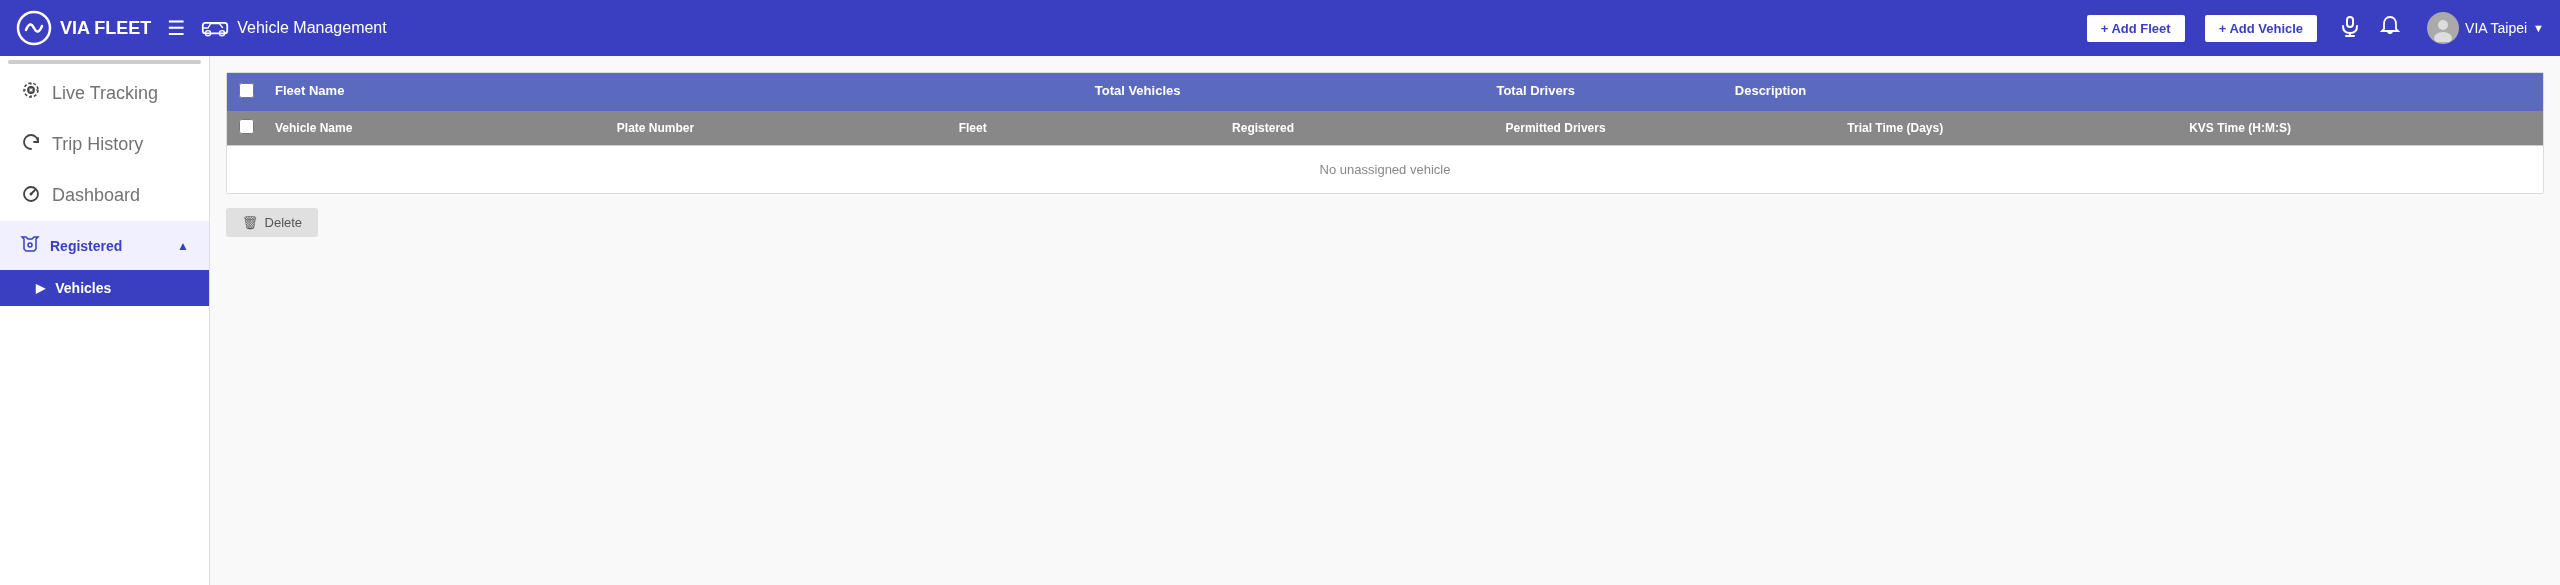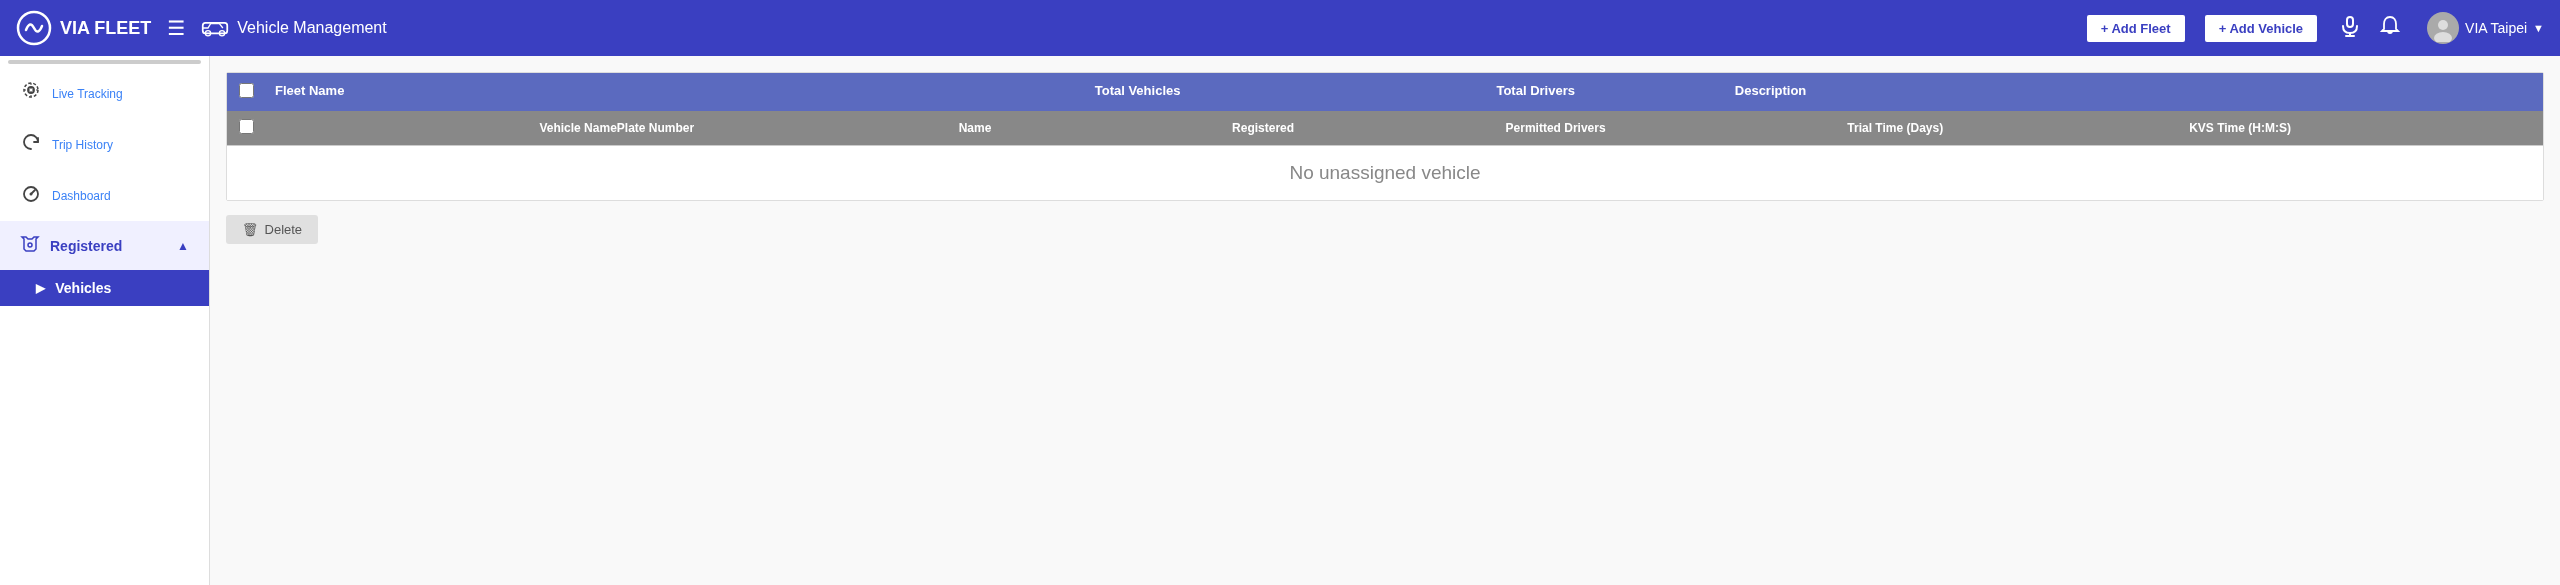--- a/index.html
+++ b/index.html
@@ -37,21 +37,21 @@
       width: 210px; min-width: 210px;
       background: white;
       display: flex; flex-direction: column;
       border-right: 1px solid #ddd;
       overflow-y: auto;
     }
     .sidebar-scrollbar { height: 4px; background: #ccc; margin: 4px 8px; border-radius: 2px; }
     .sidebar-item {
       display: flex; align-items: center; gap: 10px;
       padding: 14px 20px;
-      color: #3b82f6; cursor: pointer; font-size: 12px;
+      color: #737373; cursor: pointer; font-size: 18px;
       transition: background 0.15s;
     }
     .sidebar-item .s-icon { font-size: 18px; width: 22px; text-align: center; }
     .sidebar-sub-item {
       display: flex; align-items: center; gap: 10px;
       padding: 10px 20px 10px 36px;
       color: white; cursor: pointer; font-size: 14px;
       background: #3a3fc1;
       font-weight: 600;
     }
@@ -97,32 +97,32 @@
 
     .vehicle-sub-table { margin: 0 0 0 0; }
     .vehicle-header-row {
       display: flex; align-items: center;
       background: #888; color: white;
       padding: 8px 12px; gap: 0;
       font-size: 12px; font-weight: 600;
       border-bottom: 1px solid #ccc;
     }
     .vehicle-header-row .vcol-check { width: 36px; }
-    .vehicle-header-row .vcol-name { flex: 1.5; text-align: right; }
+    .vehicle-header-row .vcol-name { flex: 1.5; }
     .vehicle-header-row .vcol-plate { flex: 1.5; }
     .vehicle-header-row .vcol-model { flex: 1.2; }
     .vehicle-header-row .vcol-reg { flex: 1.2; }
     .vehicle-header-row .vcol-drivers { flex: 1.5; }
     .vehicle-header-row .vcol-trial { flex: 1.5; }
     .vehicle-header-row .vcol-kvs { flex: 1.5; }
 
     .vehicle-empty-row {
       display: flex; align-items: center; justify-content: center;
       padding: 16px;
-      color: #888; font-size: 19px;
+      color: #888; font-size: 13px;
       background: white;
     }
 
     .delete-bar { margin-top: 14px; }
     .btn-delete {
       background: #e0e0e0; color: #555; border: none;
       padding: 7px 16px; border-radius: 3px; font-size: 13px; cursor: pointer;
       display: flex; align-items: center; gap: 6px;
     }
 
@@ -253,21 +253,21 @@
       </div>
 
 
       <div class="vehicle-sub-table">
         <div class="vehicle-header-row">
           <div class="vcol-check">
             <input type="checkbox" style="">
           </div>
           <div class="vcol-name">Vehicle Name</div>
           <div class="vcol-plate">Plate Number</div>
-          <div class="vcol-model">Name</div>
+          <div class="vcol-model">Fleet</div>
           <div class="vcol-reg">Registered</div>
           <div class="vcol-drivers">Permitted Drivers</div>
           <div class="vcol-trial">Trial Time (Days)</div>
           <div class="vcol-kvs">KVS Time (H:M:S)</div>
         </div>
         <div class="vehicle-empty-row">
           <span>No unassigned vehicle</span>
         </div>
       </div>
     </div>

